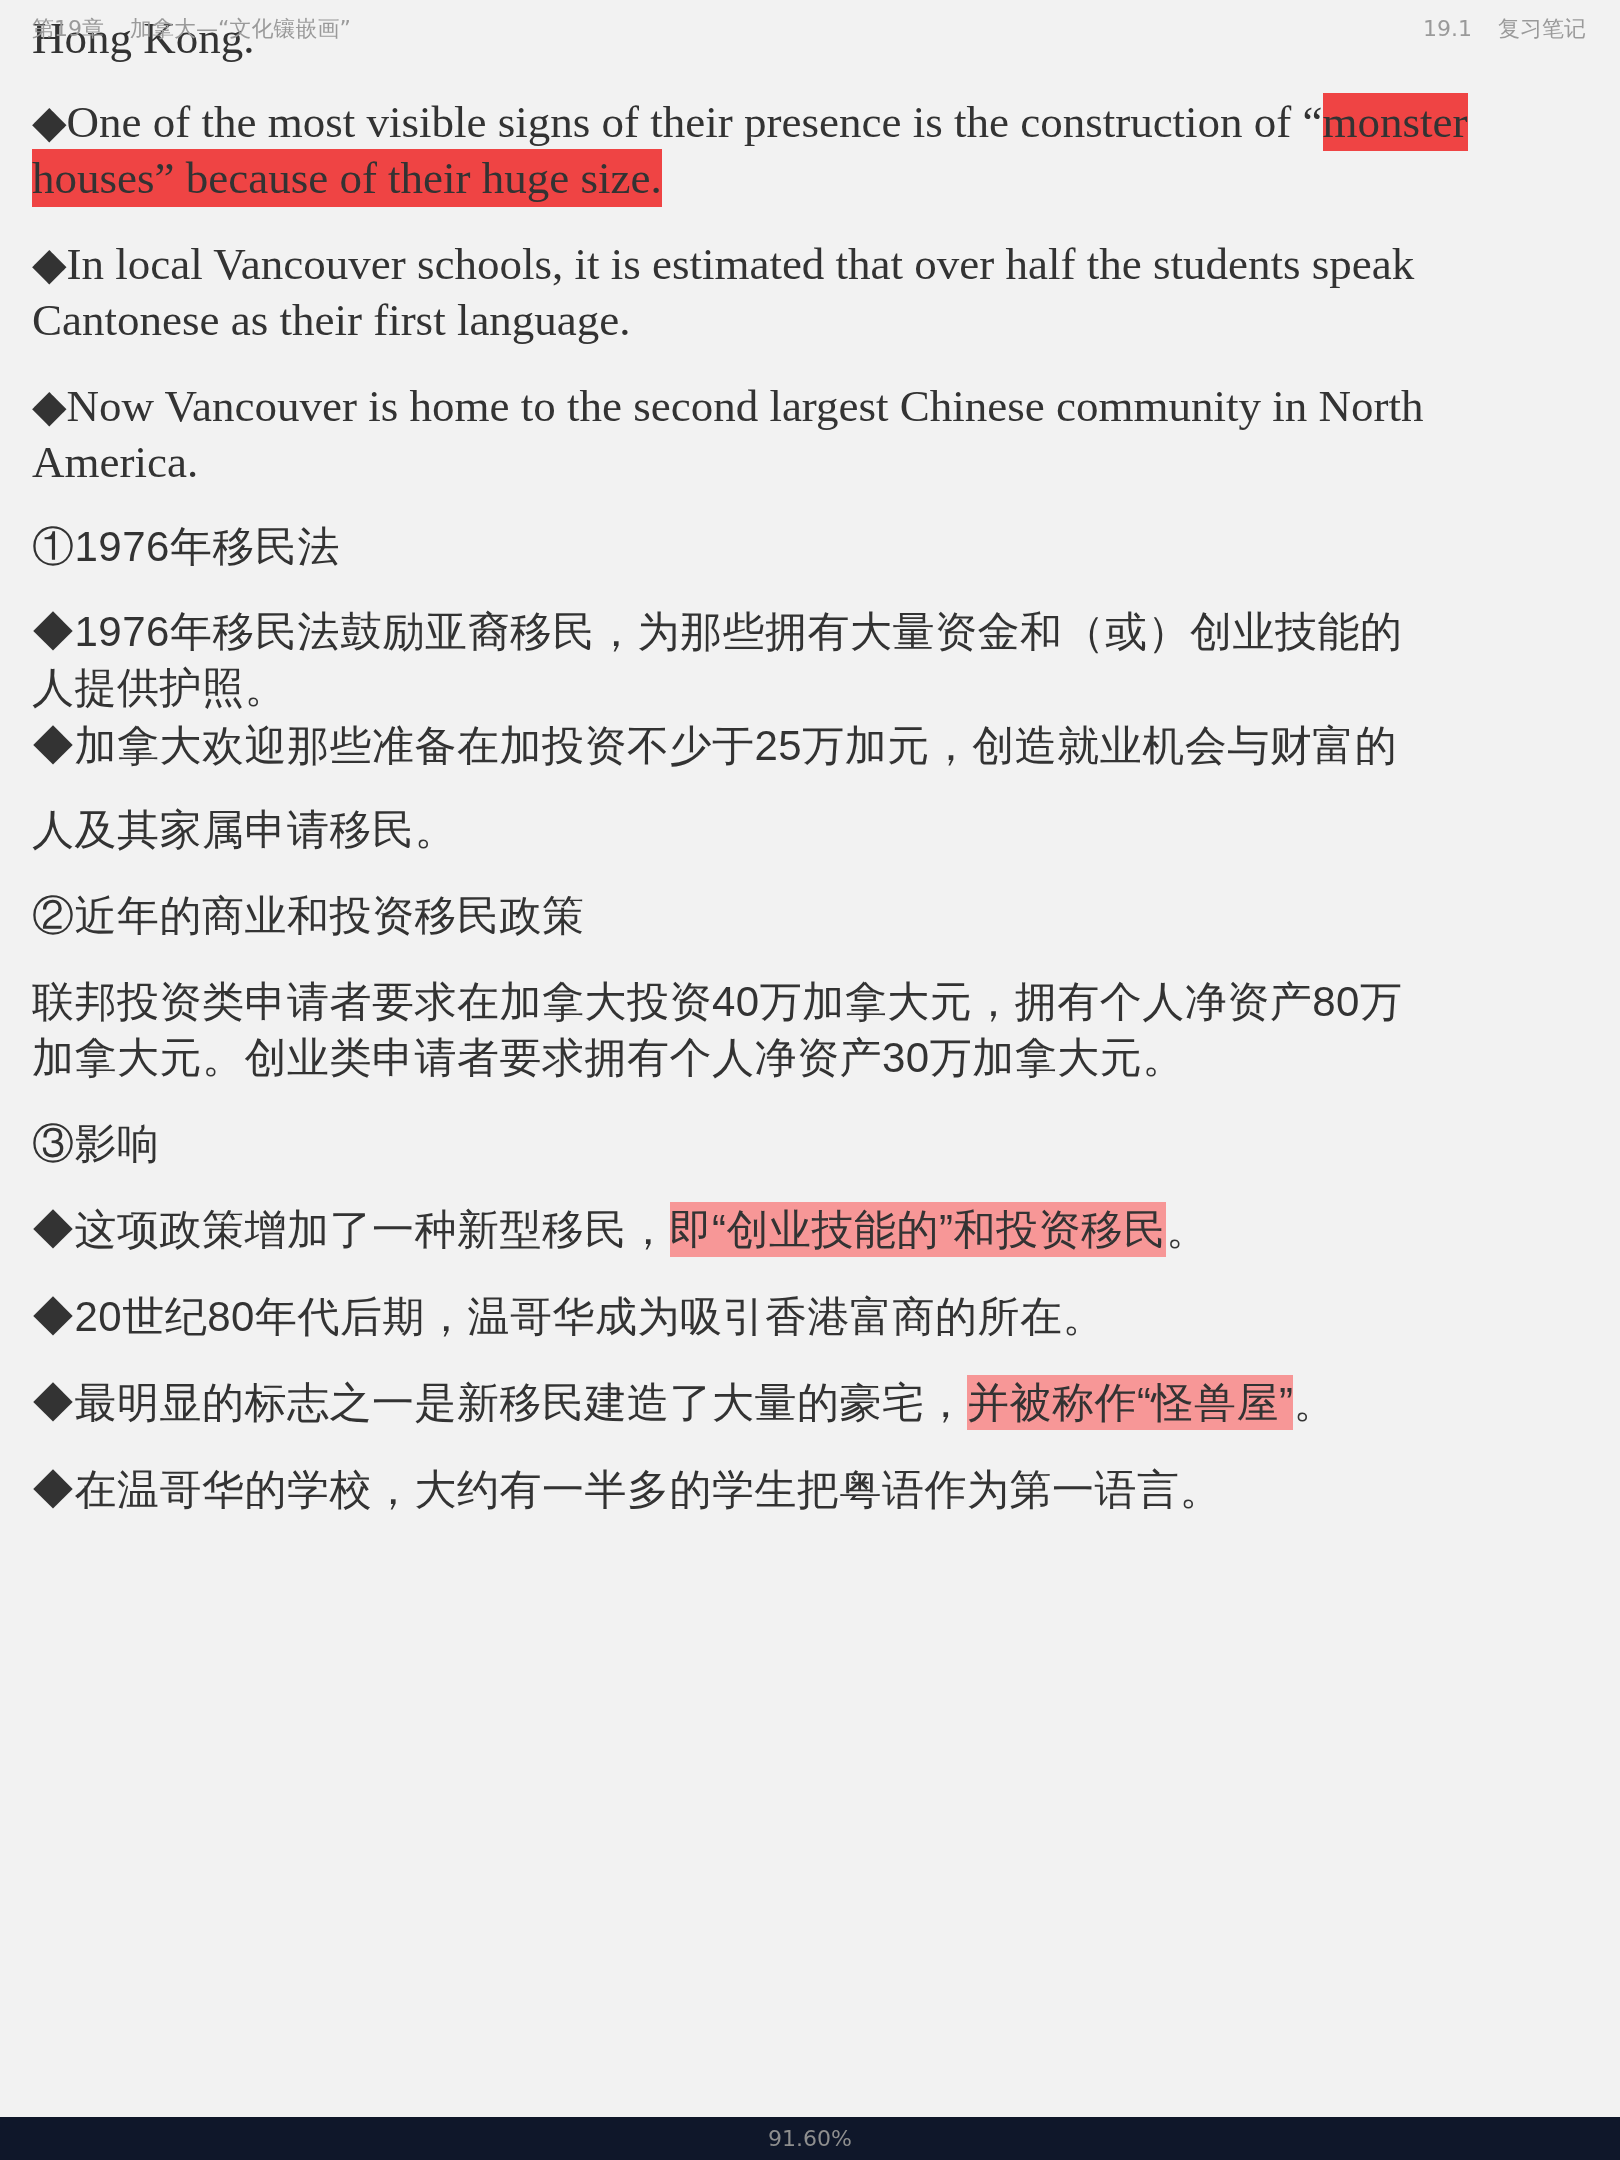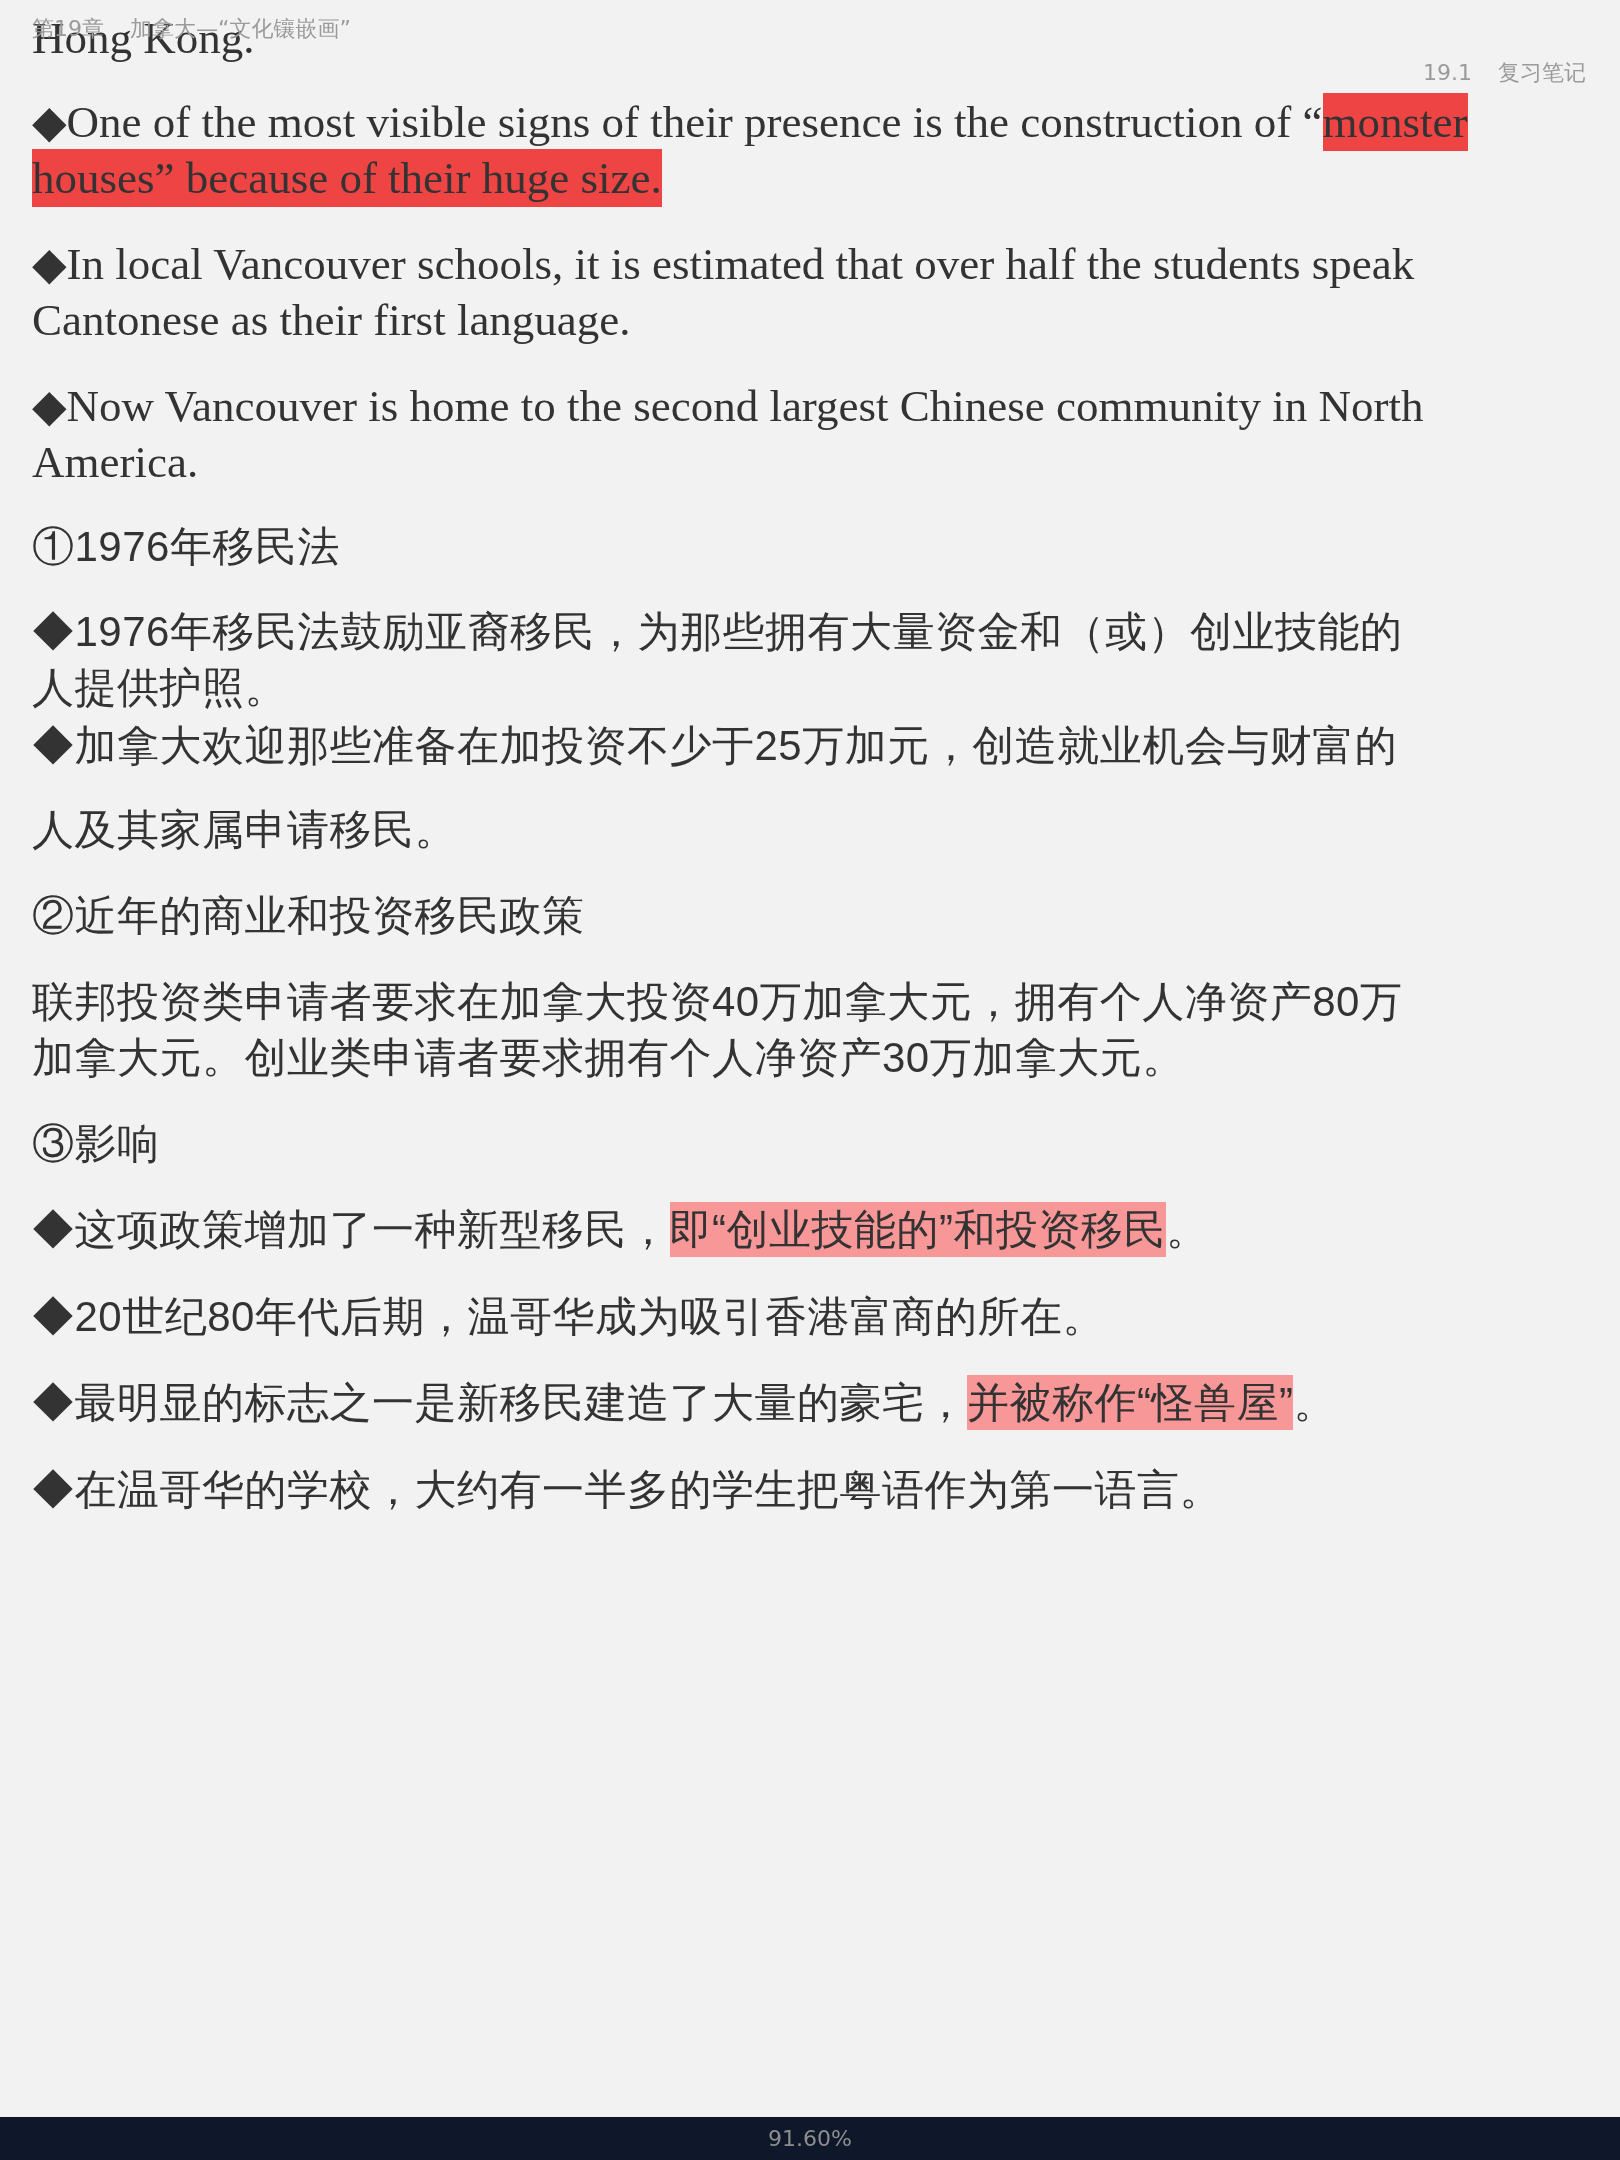--- a/index.html
+++ b/index.html
@@ -30,21 +30,20 @@
       position: absolute;
       left: 32px;
       top: 6px;
       white-space: pre;
     }
     .header .right {
       position: absolute;
       right: 34px;
       top: 6px;
       white-space: pre;
-      margin-top: 44px;
     }
     .header .gap { display: inline-block; width: 26px; }
 
     .content {
       position: absolute;
       left: 32px;
       top: 0;
       width: 1560px;
     }
     .line {

